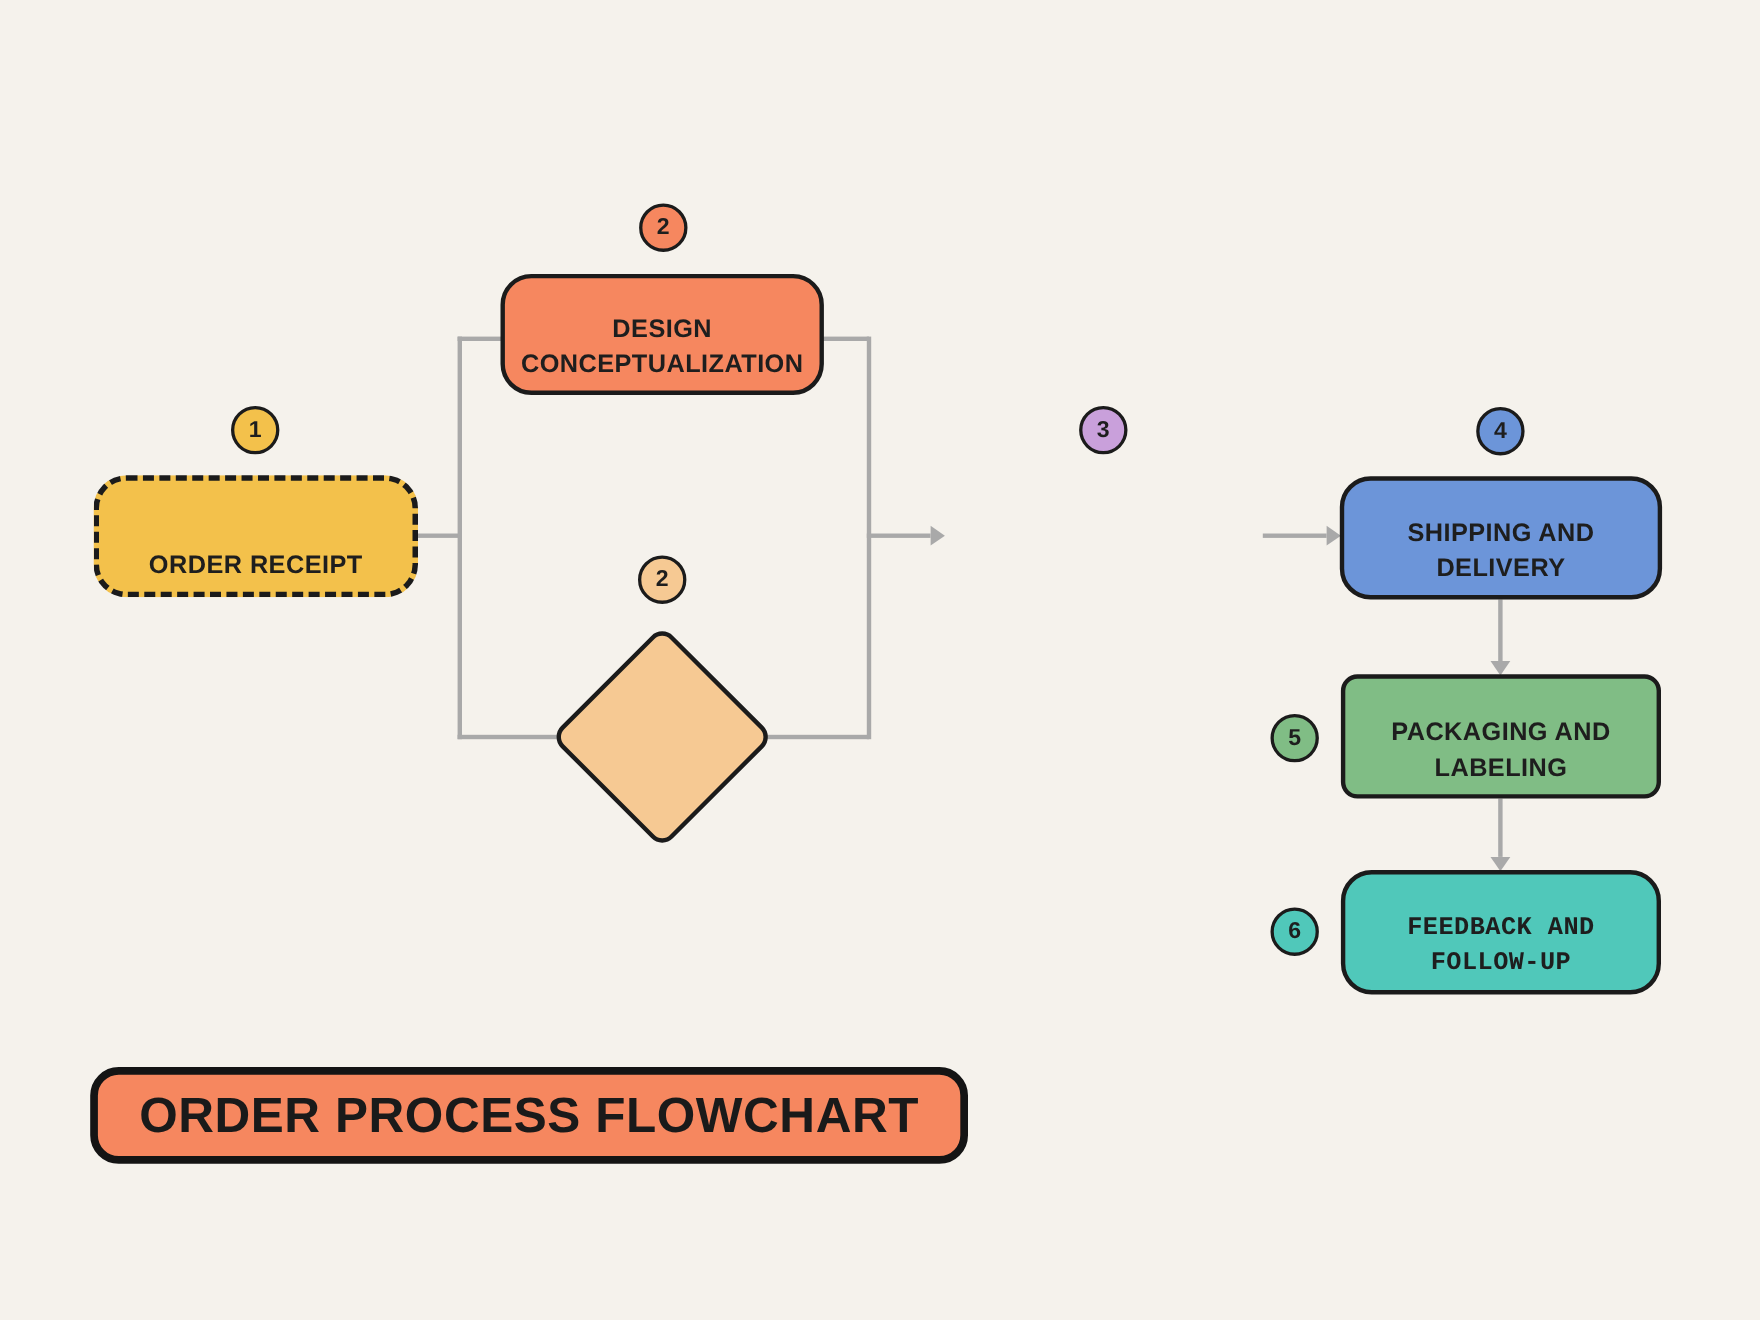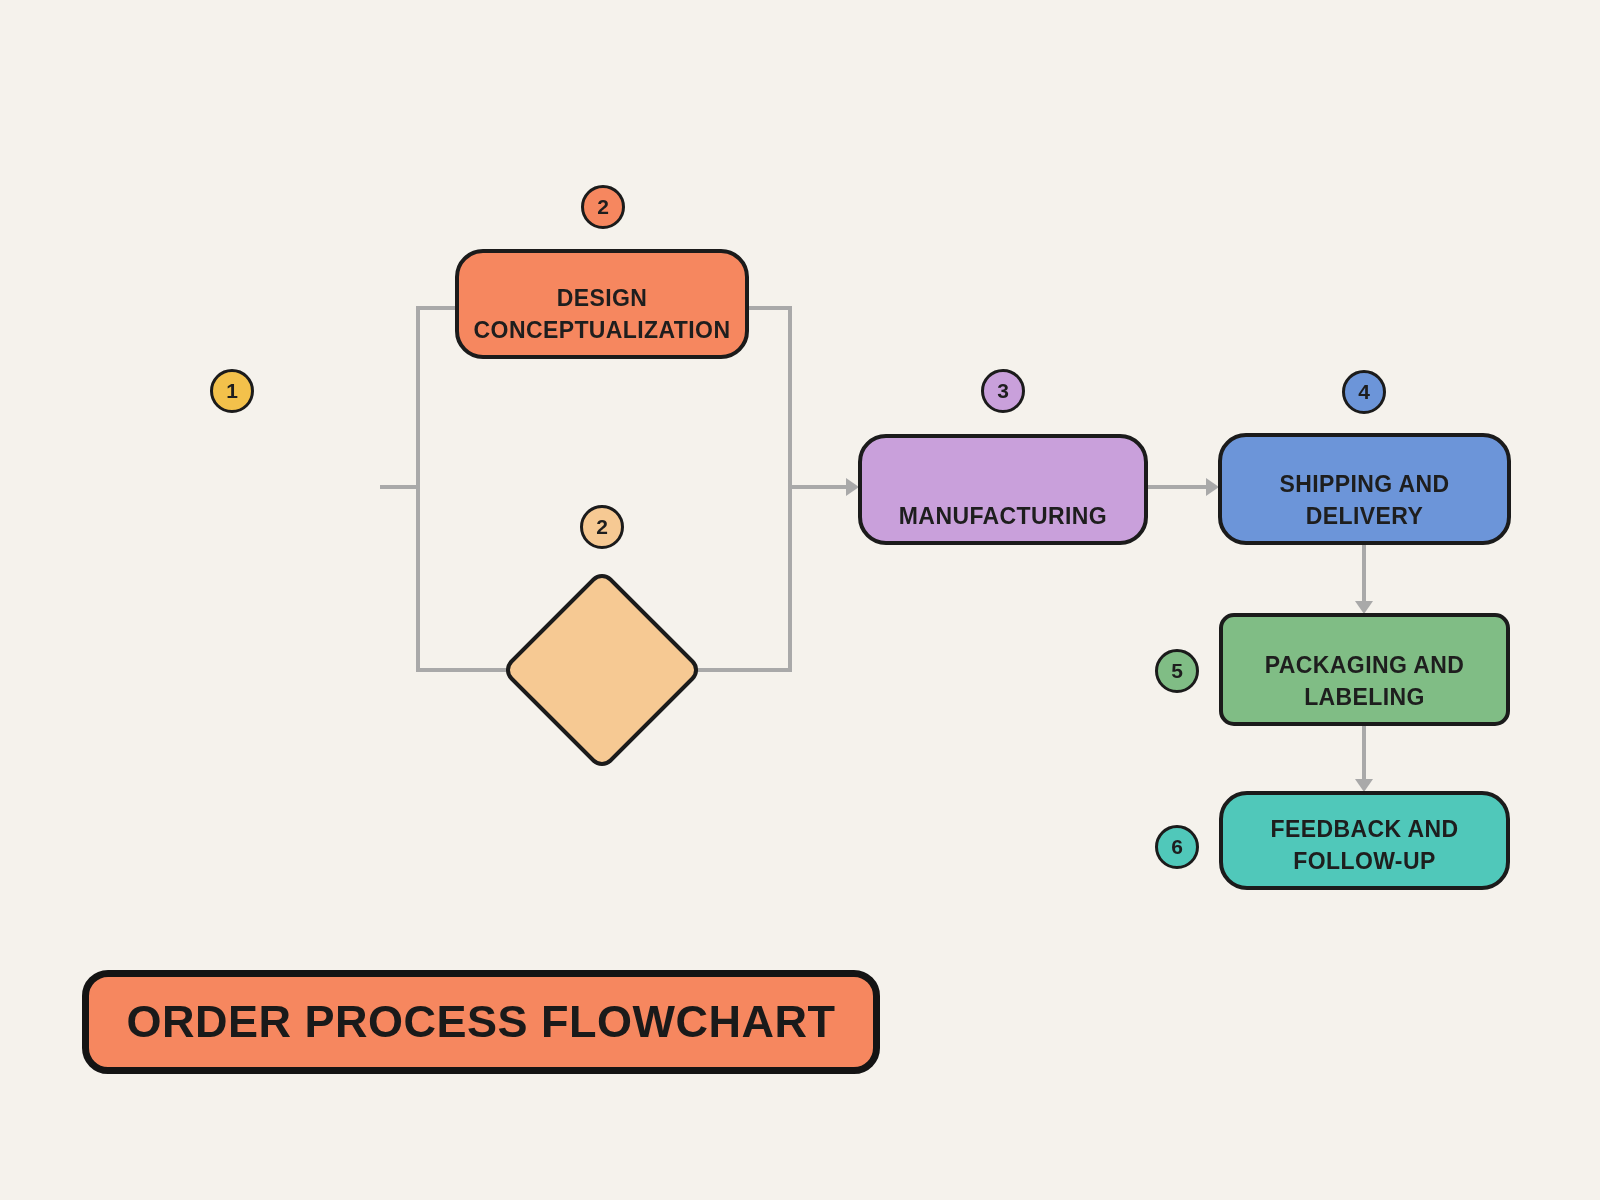--- a/index.html
+++ b/index.html
@@ -36,21 +36,21 @@
     padding: 8px 18px;
   }
 
   .node.dashed { border: 5px dashed #1b1b1b; border-radius: 30px; }
 
   #node-order-receipt   { left: 85px;   top: 432px; width: 295px; height: 111px; }
   #node-design          { left: 455px;  top: 249px; width: 294px; height: 110px; }
   #node-manufacturing   { left: 858px;  top: 434px; width: 290px; height: 111px; }
   #node-shipping        { left: 1218px; top: 433px; width: 293px; height: 112px; }
   #node-packaging       { left: 1219px; top: 613px; width: 291px; height: 113px; border-radius: 15px; }
-  #node-feedback        { left: 1219px; top: 791px; width: 291px; height: 99px; }
+  #node-feedback        { left: 1219px; top: 791px; width: 291px; height: 113px; font-family: Liberation Mono, monospace; }
 
   
   .diamond-shape {
     position: absolute;
     left: 530px; top: 598px;
     width: 144px; height: 144px;
     border: 4px solid #1b1b1b;
     border-radius: 14px;
     transform: rotate(45deg);
   }
@@ -84,21 +84,21 @@
   #badge-2b { left: 580px;  top: 505px; }
   #badge-3  { left: 981px;  top: 369px; }
   #badge-4  { left: 1342px; top: 370px; }
   #badge-5  { left: 1155px; top: 649px; }
   #badge-6  { left: 1155px; top: 825px; }
 
   
   .title-banner {
     position: absolute;
     left: 82px; top: 970px;
-    width: 798px; height: 104px;
+    width: 798px; height: 88px;
     border: 7px solid #141414;
     border-radius: 26px;
     display: flex; align-items: center; justify-content: center;
     color: #1a1a1a;
     font-weight: 800;
     font-size: 45px;
     letter-spacing: 0.5px;
   }
 
   
@@ -123,30 +123,30 @@
 
   <div class="line" style="left: 1148px; top: 485px; width: 58px; height: 4px; background-color: rgb(169, 169, 169);"></div>
   <div class="arrowhead right" style="left: 1206px; top: 478px; border-left-color: rgb(169, 169, 169);"></div>
 
   <div class="line" style="left: 1362px; top: 545px; width: 4px; height: 56px; background-color: rgb(169, 169, 169);"></div>
   <div class="arrowhead down" style="left: 1355px; top: 601px; border-top-color: rgb(169, 169, 169);"></div>
 
   <div class="line" style="left: 1362px; top: 726px; width: 4px; height: 53px; background-color: rgb(169, 169, 169);"></div>
   <div class="arrowhead down" style="left: 1355px; top: 779px; border-top-color: rgb(169, 169, 169);"></div>
 
+  <div class="node dashed" id="node-order-receipt" style="background-color: rgb(243, 193, 75);">
+    <span>ORDER RECEIPT</span>
+  </div>
 
   <div class="node" id="node-design" style="background-color: rgb(246, 135, 95);">
     <span>DESIGN CONCEPTUALIZATION</span>
   </div>
 
   <div class="diamond-shape" style="background-color: rgb(246, 201, 147);"></div>
 
-  <div class="node" id="node-manufacturing" style="background-color: rgb(201, 160, 219);">
-    <span>MANUFACTURING</span>
-  </div>
 
   <div class="node" id="node-shipping" style="background-color: rgb(108, 149, 217);">
     <span style="max-width:220px;">SHIPPING AND DELIVERY</span>
   </div>
 
   <div class="node" id="node-packaging" style="background-color: rgb(128, 189, 133);">
     <span style="max-width:230px;">PACKAGING AND LABELING</span>
   </div>
 
   <div class="node" id="node-feedback" style="background-color: rgb(80, 200, 186);">

